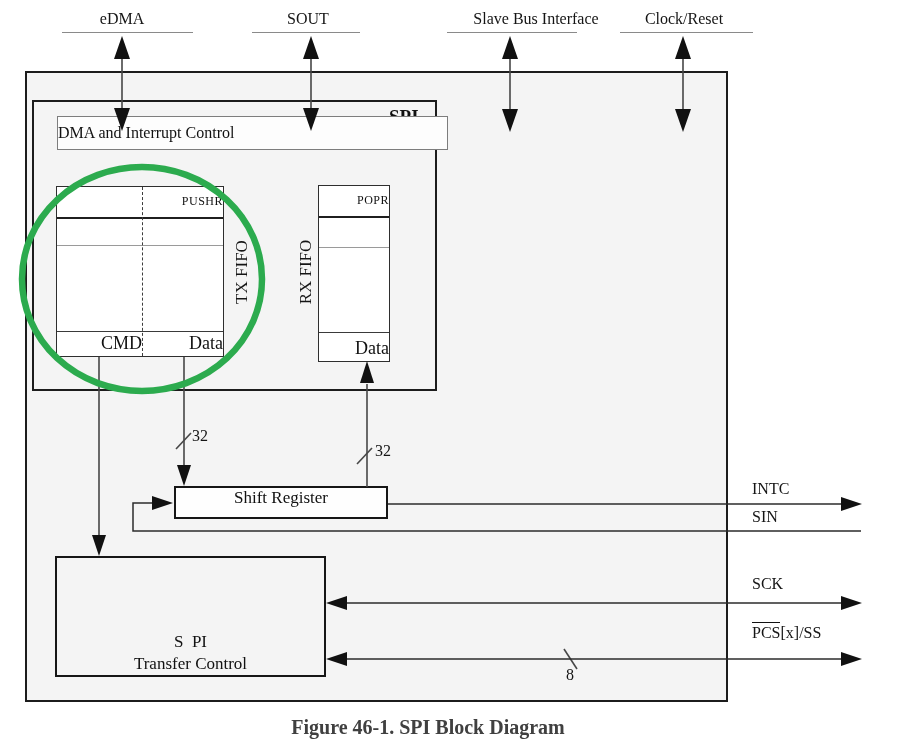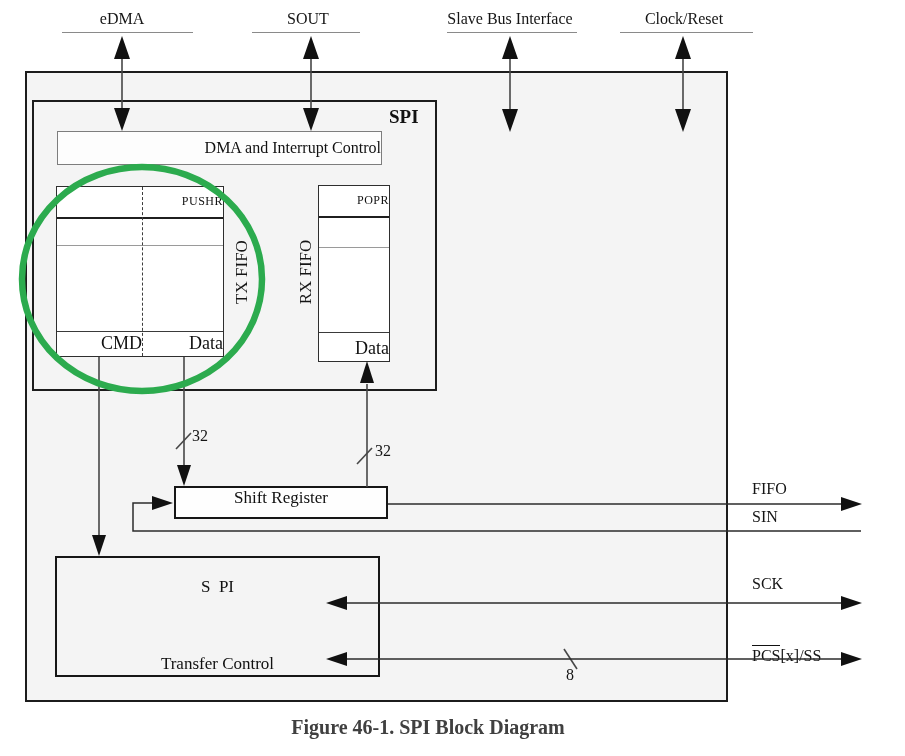--- a/index.html
+++ b/index.html
@@ -13,62 +13,62 @@
     font-size:16px;color:#151515;white-space:nowrap;}
   .bus-underline{position:absolute;top:32px;height:0;border-top:1.6px solid #8a8a8a;}
   
   .panel{position:absolute;left:25px;top:71px;width:703px;height:631px;
     background:#f4f4f4;border:2.5px solid #1c1c1c;box-sizing:border-box;}
   
   .spi-box{position:absolute;left:32px;top:100px;width:405px;height:291px;
     border:2.5px solid #1c1c1c;box-sizing:border-box;}
   .spi-title{position:absolute;top:106px;left:389px;width:41px;
     font-size:19px;font-weight:bold;color:#111;}
-  .dma-box{position:absolute;left:57px;top:131px;width:325px;height:34px;
+  .dma-box{position:absolute;left:57px;top:116px;width:391px;height:34px;
     background:#fdfdfd;border:1.2px solid #7d7d7d;box-sizing:border-box;
-    display:flex;align-items:center;justify-content:flex-end;font-size:16px;}
+    display:flex;align-items:center;justify-content:flex-start;font-size:16px;}
   
   .fifo{position:absolute;background:#ffffff;border:1.3px solid #2e2e2e;box-sizing:border-box;}
   .fifo-tx{left:56px;top:186px;width:168px;height:171px;}
   .fifo-rx{left:318px;top:185px;width:72px;height:177px;}
   .fifo .hline{position:absolute;left:0;width:100%;}
   .fifo .reg-label{position:absolute;top:7px;left:0;width:100%;text-align:right;
     font-size:12px;letter-spacing:.5px;z-index:2;}
   .fifo .bottom-label{position:absolute;bottom:2px;font-size:18px;text-align:right;z-index:2;}
   .tx-dash{position:absolute;left:85px;top:0;bottom:0;width:0;
     border-left:1.5px dashed #3d3d3d;z-index:1;}
   .rot-label{position:absolute;transform:translate(-50%,-50%) rotate(-90deg);
     white-space:nowrap;font-size:17px;color:#141414;}
   
   .shift-box{position:absolute;left:174px;top:486px;width:214px;height:33px;
     background:#fefefe;border:2.5px solid #161616;box-sizing:border-box;
     display:flex;justify-content:center;font-size:17px;}
-  .baud-box{position:absolute;left:55px;top:556px;width:325px;height:121px;
+  .baud-box{position:absolute;left:55px;top:556px;width:271px;height:121px;
     border:2.8px solid #161616;box-sizing:border-box;
-    display:flex;flex-direction:column;align-items:center;justify-content:space-between;
+    display:flex;flex-direction:column;align-items:center;justify-content:flex-end;
     padding-top:18px;font-size:17px;line-height:22px;}
   .pre{white-space:pre;}
   
   .sig-label{position:absolute;left:752px;font-size:16px;color:#151515;white-space:nowrap;}
   .ovl{border-top:1.7px solid #111;padding-top:1px;}
   
   .bus-width{position:absolute;font-size:16px;color:#151515;}
   .caption{position:absolute;top:716px;left:428px;transform:translateX(-50%);
     font-size:20px;font-weight:bold;white-space:nowrap;color:#404040;}
   svg.overlay{position:absolute;left:0;top:0;width:905px;height:756px;
     pointer-events:none;z-index:5;}
 </style>
 </head>
 <body>
 
 <div class="page">
 
   <div class="bus-label" style="left:122px">eDMA</div>
   <div class="bus-label" style="left:308px">SOUT</div>
-  <div class="bus-label" style="left:510px">Slave Bus Interface</div>
+  <div class="bus-label" style="left:536px">Slave Bus Interface</div>
   <div class="bus-label" style="left:684px">Clock/Reset</div>
   <div class="bus-underline" style="left:62px;width:131px"></div>
   <div class="bus-underline" style="left:252px;width:108px"></div>
   <div class="bus-underline" style="left:447px;width:130px"></div>
   <div class="bus-underline" style="left:620px;width:133px"></div>
 
   <div class="panel"></div>
 
   <div class="spi-box"></div>
   <div class="spi-title">SPI</div>
@@ -103,24 +103,24 @@
 
   <div class="baud-box">
     <div class="pre">S  PI</div>
     <div>Transfer Control</div>
   </div>
 
   <div class="bus-width" style="left:192px;top:427px">32</div>
   <div class="bus-width" style="left:375px;top:442px">32</div>
   <div class="bus-width" style="left:561px;top:666px;width:18px;text-align:center">8</div>
 
-  <div class="sig-label" style="top:480px">FIFO</div>
+  <div class="sig-label" style="top:480px">INTC</div>
   <div class="sig-label" style="top:508px">SIN</div>
   <div class="sig-label" style="top:575px">SCK</div>
-  <div class="sig-label" style="top:647px"><span class="ovl">PCS</span><span>[x]/SS</span></div>
+  <div class="sig-label" style="top:624px"><span class="ovl">PCS</span><span>[x]/SS</span></div>
 
   <div class="caption">Figure 46-1. SPI Block Diagram</div>
 
   <svg class="overlay" viewBox="0 0 905 756">
     <g stroke="#474747" stroke-width="1.6" fill="none">
 
       <line x1="122" y1="48" x2="122" y2="120"></line>
       <line x1="311" y1="48" x2="311" y2="120"></line>
       <line x1="510" y1="48" x2="510" y2="120"></line>
       <line x1="683" y1="48" x2="683" y2="120"></line>

